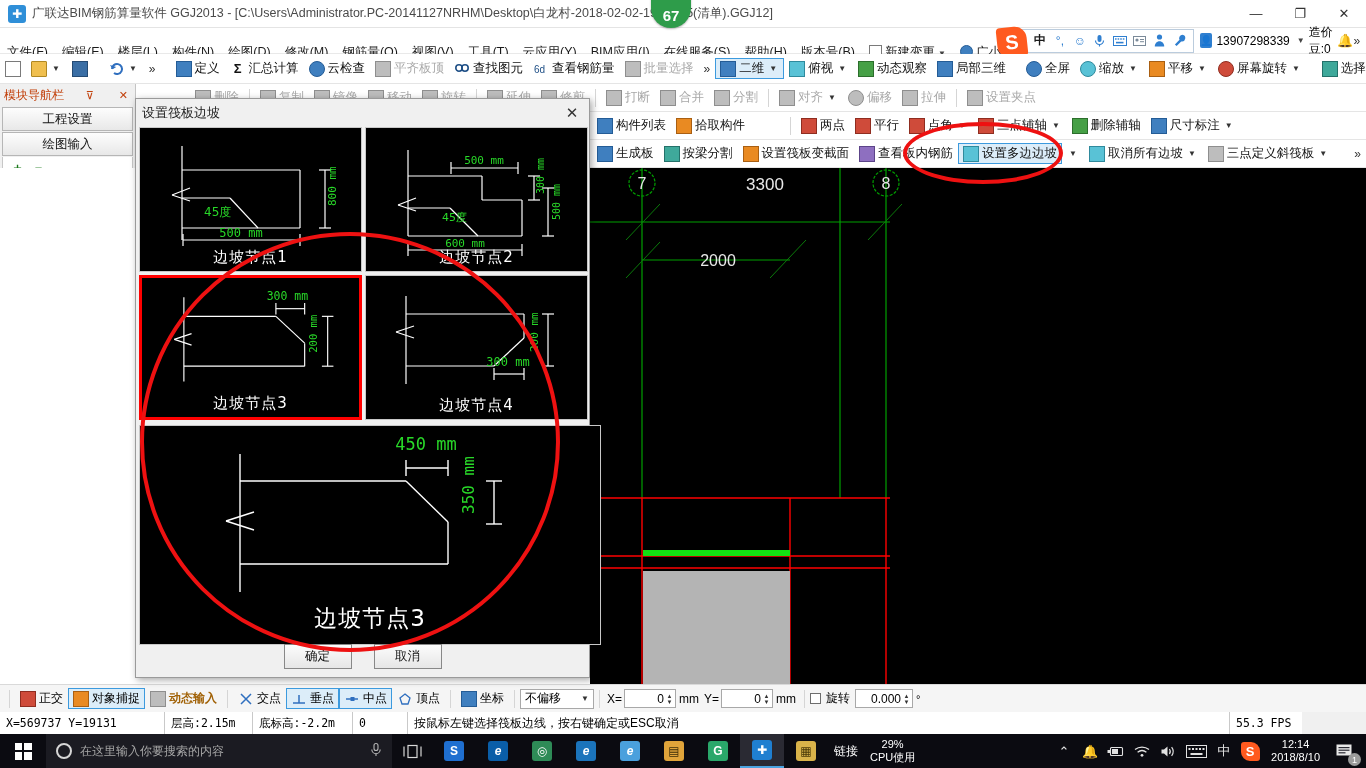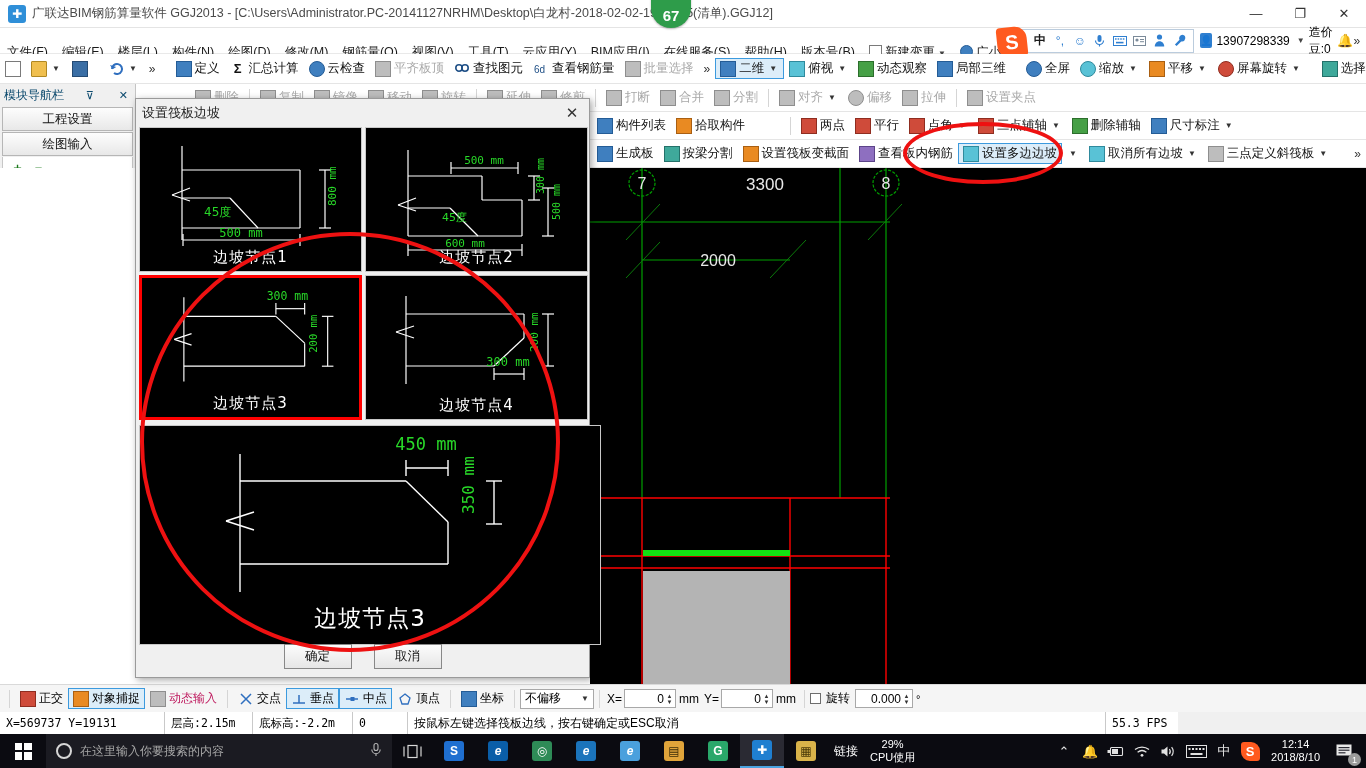--- a/index.html
+++ b/index.html
@@ -75,21 +75,21 @@
   .i-cyan{background:#59c2d6;border:1px solid #2f8a9d;}
   .i-purple{background:#8e6fc0;border:1px solid #5c4489;}
   .i-orange{background:#e98a22;border:1px solid #a95f12;}
   .i-teal{background:#3fa99b;border:1px solid #24716a;}
   .i-round{border-radius:50%;}
 
   
   .leftpanel { position:absolute; left:0; top:84px; width:136px; bottom:62px;
     background:#f0f0f0; border-right:1px solid #c4c4c4; }
   .lp-head { height:22px; display:flex; align-items:center; padding:0 4px;
-    background:#f0f0f0; font-size:12px; color:#0c4a6e; }
+    background:#f0f0f0; font-size:12px; color:#c2410c; }
   .lp-head .pin { margin-left:auto; font-size:11px; padding:0 3px; }
   .lp-btn { height:24px; margin:1px 2px; border:1px solid #b6b6b6; background:linear-gradient(#fdfdfd,#e8e8e8);
     display:flex; align-items:center; justify-content:center; font-size:12.5px; color:#111; }
   .lp-toolstrip { height:22px; border:1px solid #c7c7c7; border-top:none; background:#fff;
     display:flex; align-items:center; gap:8px; padding-left:8px; margin:0 2px; }
   .plusico { color:#1a7a1a; font-weight:bold; font-size:13px; }
   .minusico { color:#1a7a1a; font-weight:bold; font-size:13px; }
   .tree { position:absolute; left:2px; right:2px; top:92px; bottom:52px; background:#fff;
     border:1px solid #c7c7c7; border-top:none; overflow:hidden; font-size:12px; }
   .trow { display:flex; align-items:center; height:19px; padding-left:2px; white-space:nowrap; }
@@ -107,30 +107,30 @@
 
   
   .canvas { position:absolute; left:590px; top:168px; right:0; bottom:62px; background:#000; overflow:hidden; }
   .cv-left-strip{ position:absolute; left:0; top:168px; width:590px; bottom:62px; background:#fff; }
 
   
   .statusrow { position:absolute; left:0; bottom:34px; width:1366px; height:28px;
     background:#f5f5f5; border-top:1px solid #d9d9d9; display:flex; align-items:center; padding-left:4px; }
   .sitem { display:flex; align-items:center; gap:3px; padding:2px 5px; font-size:12px; white-space:nowrap; }
   .sitem.on { border:1px solid #3c9ade; background:#dcedf9; padding:1px 4px; }
-  .sitem.dis { color:#be185d; }
+  .sitem.dis { color:#a16207;font-weight:bold; }
   .sfield { border:1px solid #a8a8a8; background:#fff; height:19px; width:52px; font-size:12px;
     text-align:right; padding-right:11px; line-height:19px; position:relative; }
   .spin { position:absolute; right:1px; top:1px; width:9px; height:15px; font-size:6px; color:#333;
     display:flex; flex-direction:column; align-items:center; justify-content:center; line-height:6px;}
   .combo { border:1px solid #a8a8a8; background:#fff; height:20px; display:flex; align-items:center;
     padding:0 2px 0 4px; font-size:12px; }
   .chk { width:11px;height:11px;border:1px solid #6e6e6e; background:#fff; display:inline-block; }
 
-  .statbar { position:absolute; left:0; bottom:34px; width:1178px; height:22px;
+  .statbar { position:absolute; left:0; bottom:34px; width:1302px; height:22px;
      background:#fff; display:flex; align-items:center; font-size:11.5px;
      font-family:"DejaVu Sans Mono","Liberation Mono",monospace; }
   .stcell { height:22px; display:flex; align-items:center; padding:0 6px; border-right:1px solid #c9c9c9;
      white-space:nowrap; }
 
   
   .taskbar { position:absolute; left:0; bottom:0; width:1366px; height:34px; background:#0b0b11;
     display:flex; align-items:center; color:#e8e8e8; }
   .tb-start { width:46px; height:34px; display:flex; align-items:center; justify-content:center; }
   .win-logo { width:17px; height:17px; display:grid; grid-template-columns:1fr 1fr; grid-template-rows:1fr 1fr; gap:2px; }

